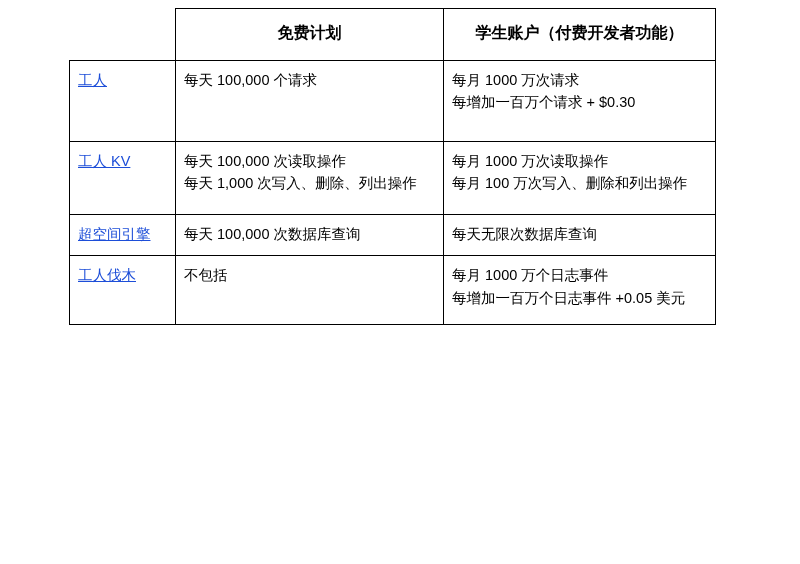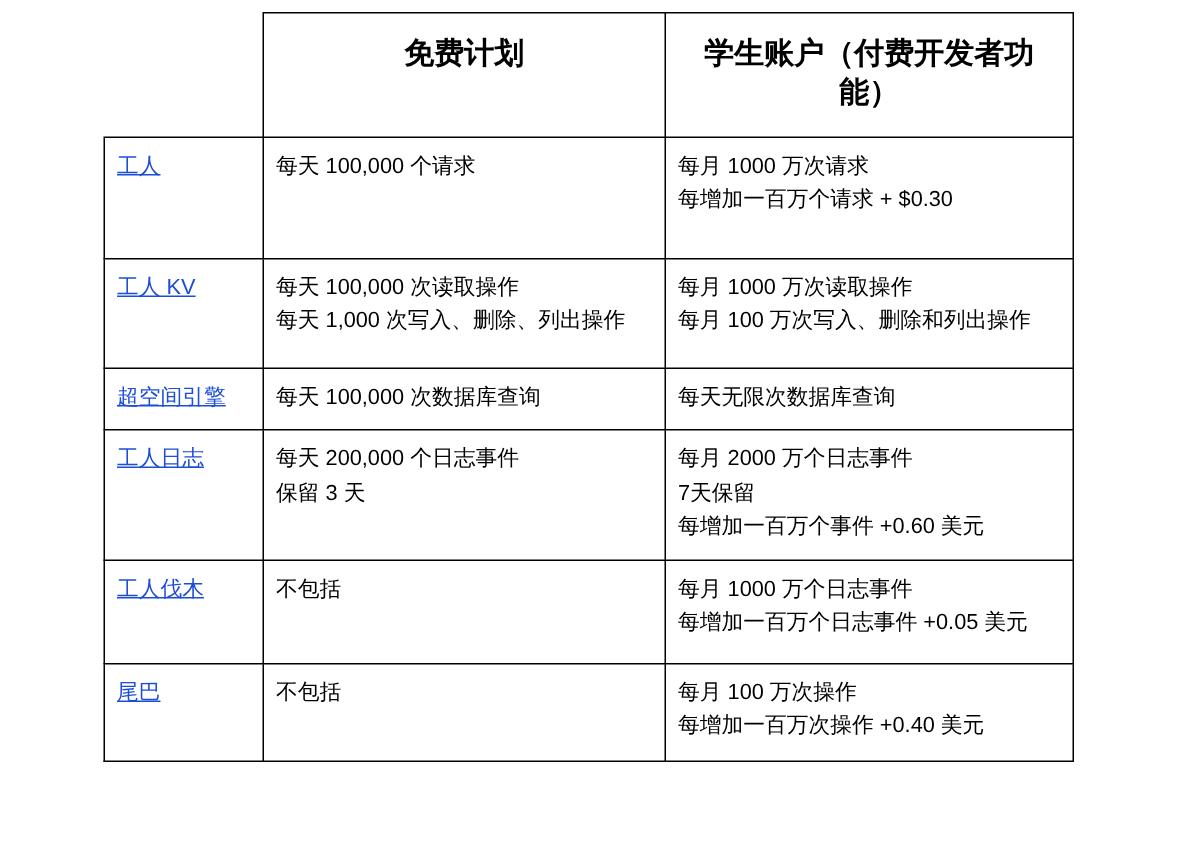--- a/index.html
+++ b/index.html
@@ -42,21 +42,21 @@
   col.c2 { width: 272px; }
 
   thead th.corner {
     border-top: none;
     border-left: none;
     border-bottom: 1px solid #000;
   }
   thead th.head {
     text-align: center;
     font-weight: bold;
-    font-size: 20px;
+    font-size: 16px;
     padding: 14px 6px 16px 6px;
     line-height: 1.3;
   }
   .feature {
     color: #1d4ed8;
     text-decoration: underline;
     font-size: 14.5px;
     white-space: nowrap;
   }
   td.feature-cell {
@@ -114,47 +114,25 @@
         </tr>
         <tr class="r2">
           <td class="feature-cell"><a class="feature">超空间引擎</a></td>
           <td>
             <span class="line">每天 100,000 次数据库查询</span>
           </td>
           <td>
             <span class="line">每天无限次数据库查询</span>
           </td>
         </tr>
-        <tr class="r4">
-          <td class="feature-cell"><a class="feature">工人日志</a></td>
-          <td>
-            <span class="line">每天 200,000 个日志事件</span>
-            <span class="line">保留 3 天</span>
-          </td>
-          <td>
-            <span class="line">每月 2000 万个日志事件</span>
-            <span class="line">7天保留</span>
-            <span class="line b">每增加一百万个事件 +0.60 美元</span>
-          </td>
-        </tr>
         <tr class="r5">
           <td class="feature-cell"><a class="feature">工人伐木</a></td>
           <td>
             <span class="line">不包括</span>
           </td>
           <td>
             <span class="line">每月 1000 万个日志事件</span>
             <span class="line b">每增加一百万个日志事件 +0.05 美元</span>
           </td>
         </tr>
-        <tr class="r6">
-          <td class="feature-cell"><a class="feature">尾巴</a></td>
-          <td>
-            <span class="line">不包括</span>
-          </td>
-          <td>
-            <span class="line">每月 100 万次操作</span>
-            <span class="line b">每增加一百万次操作 +0.40 美元</span>
-          </td>
-        </tr>
       </tbody>
   </table>
 </div>
 
 </body></html>

